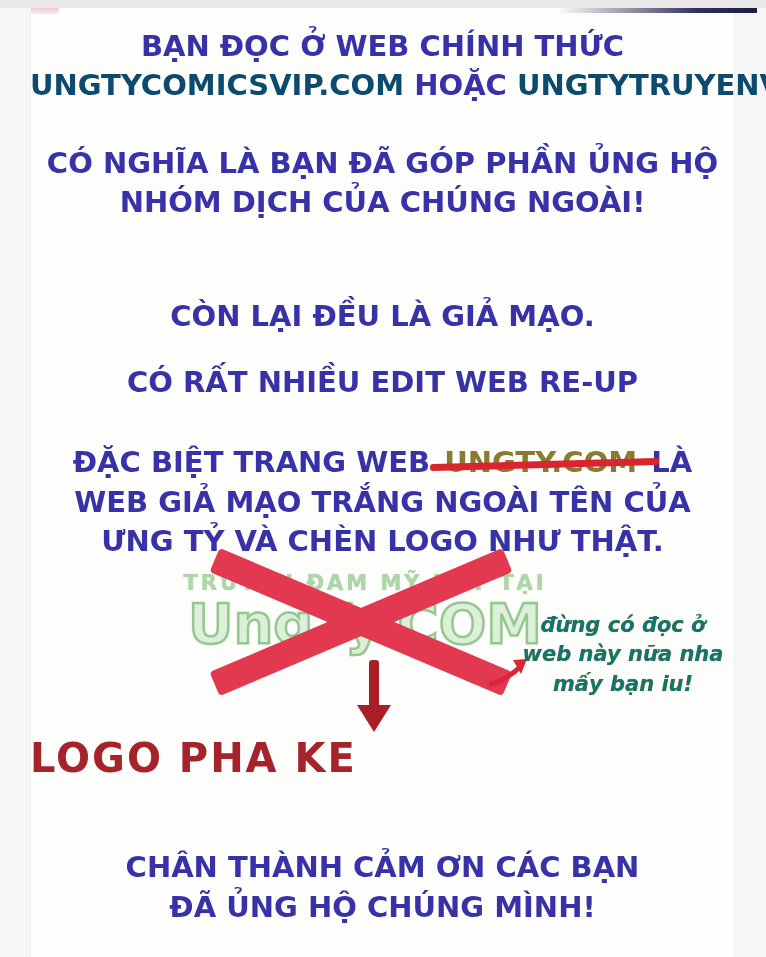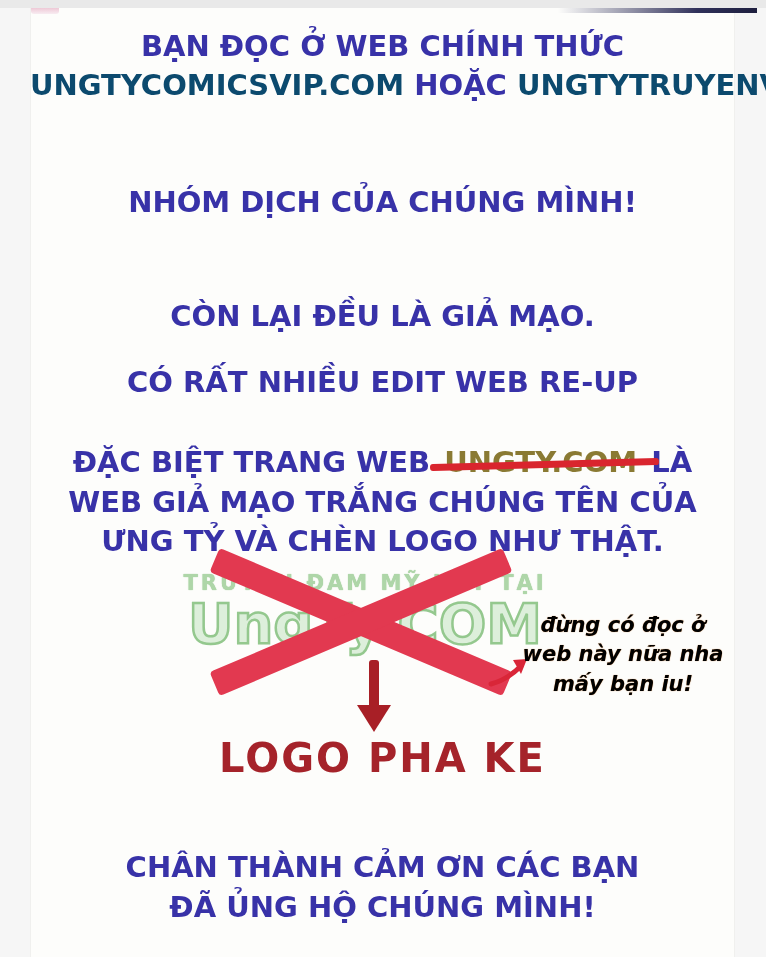--- a/index.html
+++ b/index.html
@@ -55,46 +55,47 @@
     background:#a81f26; border-radius:3px;
   }
   .down-arrow-head {
     position:absolute; left:357px; top:697px; width:0; height:0;
     border-left:17px solid transparent; border-right:17px solid transparent;
     border-top:27px solid #a81f26;
   }
   .curved-arrow { position:absolute; left:487px; top:642px; }
   .side-note {
     position:absolute; left:518px; top:603px; width:210px; text-align:center;
-    font-size:21px; line-height:1.4; color:#000000; font-style:italic;
+    font-size:21px; line-height:1.4; color:#0f766e; font-style:italic;
     text-shadow:0 0 1px #c97a36; white-space:nowrap;
   }
   .logo-label {
-    position:absolute; left:30px; right:31px; top:727px; text-align:center;
+    position:absolute; left:30px; right:31px; top:727px; text-align:left;
     font-size:40px; color:#a5232a; letter-spacing:2px; white-space:nowrap;
   }
 </style>
 </head>
 <body>
 
 <div class="page">
   <div class="edge-strip edge-left"></div>
   <div class="edge-strip edge-right"></div>
   <div class="artifact-pink"></div>
   <div class="artifact-dark"></div>
 
   <div class="line blue" style="top:22px">BẠN ĐỌC Ở WEB CHÍNH THỨC</div>
   <div class="line" style="top:61px"><span class="red">UNGTYCOMICSVIP.COM</span><span class="blue"> HOẶC </span><span class="red">UNGTYTRUYENVIP.COM</span></div>
-  <div class="line blue" style="top:178px">NHÓM DỊCH CỦA CHÚNG MÌNH!</div>
+  <div class="line blue" style="top:139px">CÓ NGHĨA LÀ BẠN ĐÃ GÓP PHẦN ỦNG HỘ</div>
+  <div class="line blue" style="top:178px">NHÓM DỊCH CỦA CHÚNG NGOÀI!</div>
 
   <div class="line blue" style="top:292px">CÒN LẠI ĐỀU LÀ GIẢ MẠO.</div>
 
   <div class="line blue" style="top:358px">CÓ RẤT NHIỀU EDIT WEB RE-UP</div>
   <div class="line blue" style="top:438px"><span>ĐẶC BIỆT TRANG WEB </span><span class="strike-word">UNGTY.COM</span><span> LÀ</span></div>
-  <div class="line blue" style="top:478px">WEB GIẢ MẠO TRẮNG CHÚNG TÊN CỦA</div>
+  <div class="line blue" style="top:478px">WEB GIẢ MẠO TRẮNG NGOÀI TÊN CỦA</div>
   <div class="line blue" style="top:517px">ƯNG TỶ VÀ CHÈN LOGO NHƯ THẬT.</div>
 
   <div class="logo-tagline">TRUYỆN ĐAM MỸ HAY TẠI</div>
   <div class="logo-site">UngTy.COM</div>
   <div class="xbar xbar1"></div>
   <div class="xbar xbar2"></div>
 
   <svg class="curved-arrow" width="46" height="40" viewBox="0 0 46 40">
     <path d="M4 34 Q 20 30 34 16" stroke="#d92638" stroke-width="5" fill="none" stroke-linecap="round"></path>
     <path d="M26 10 L40 9 L34 24 Z" fill="#d92638"></path>

